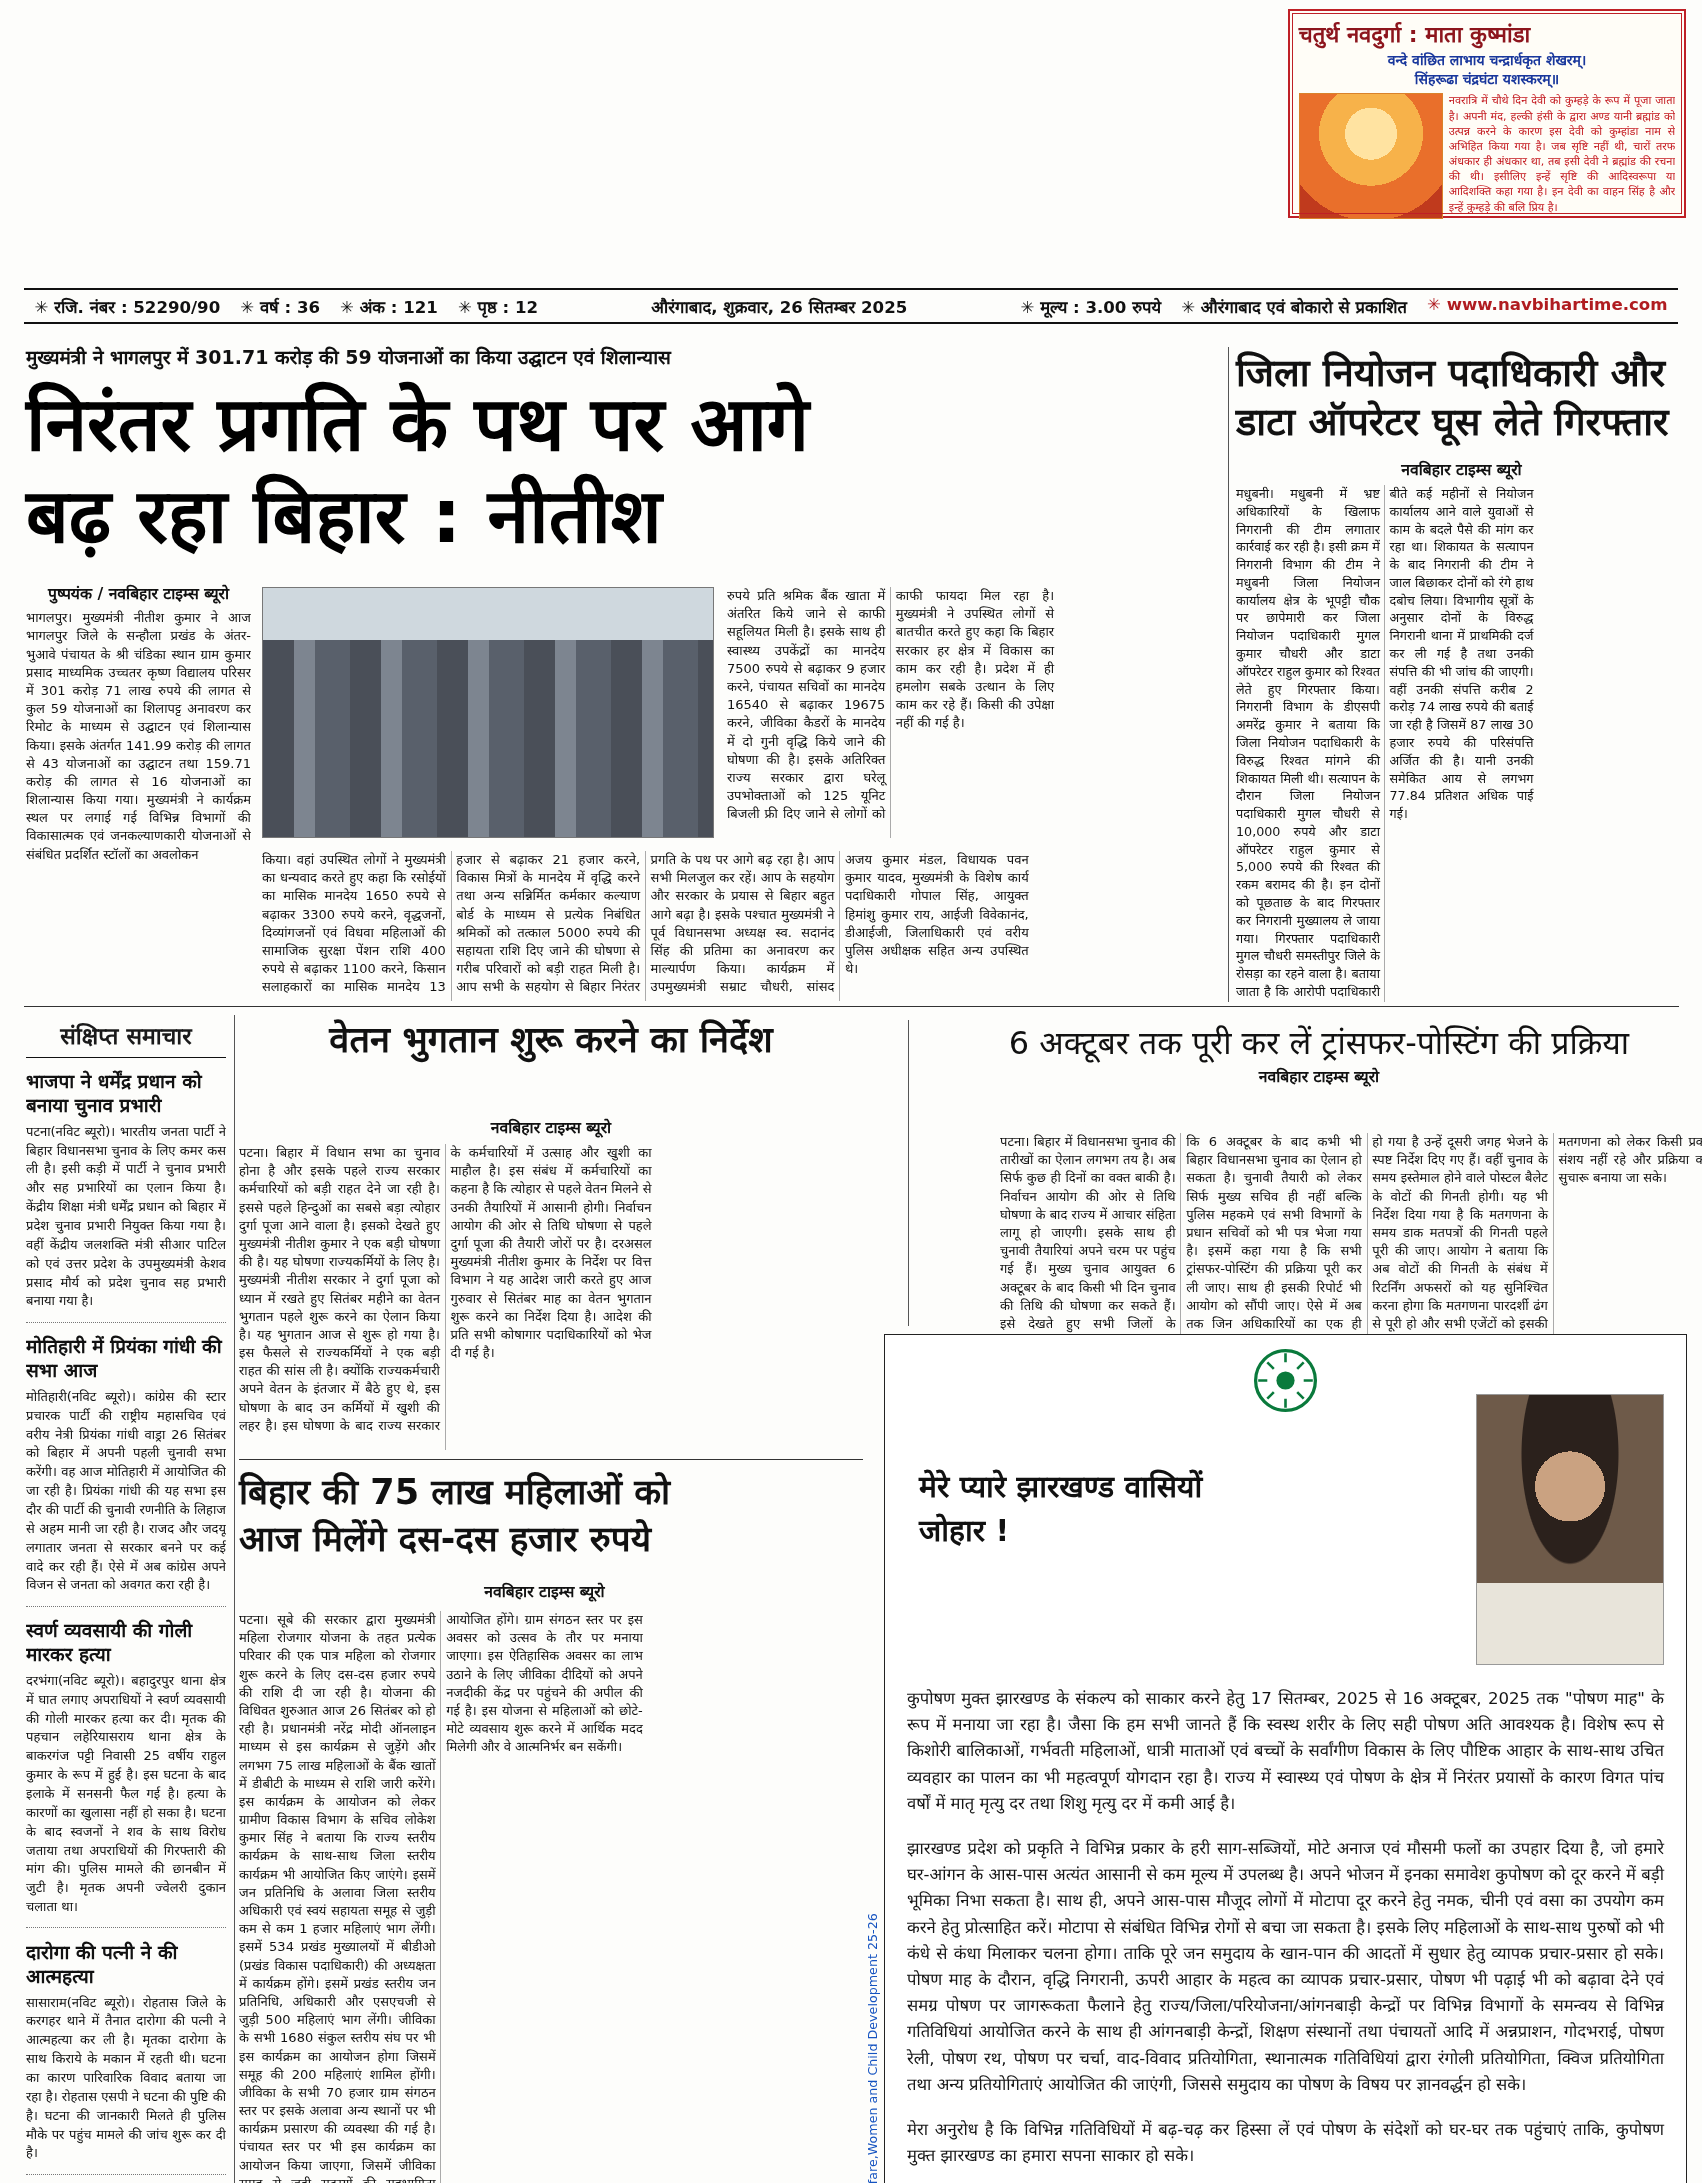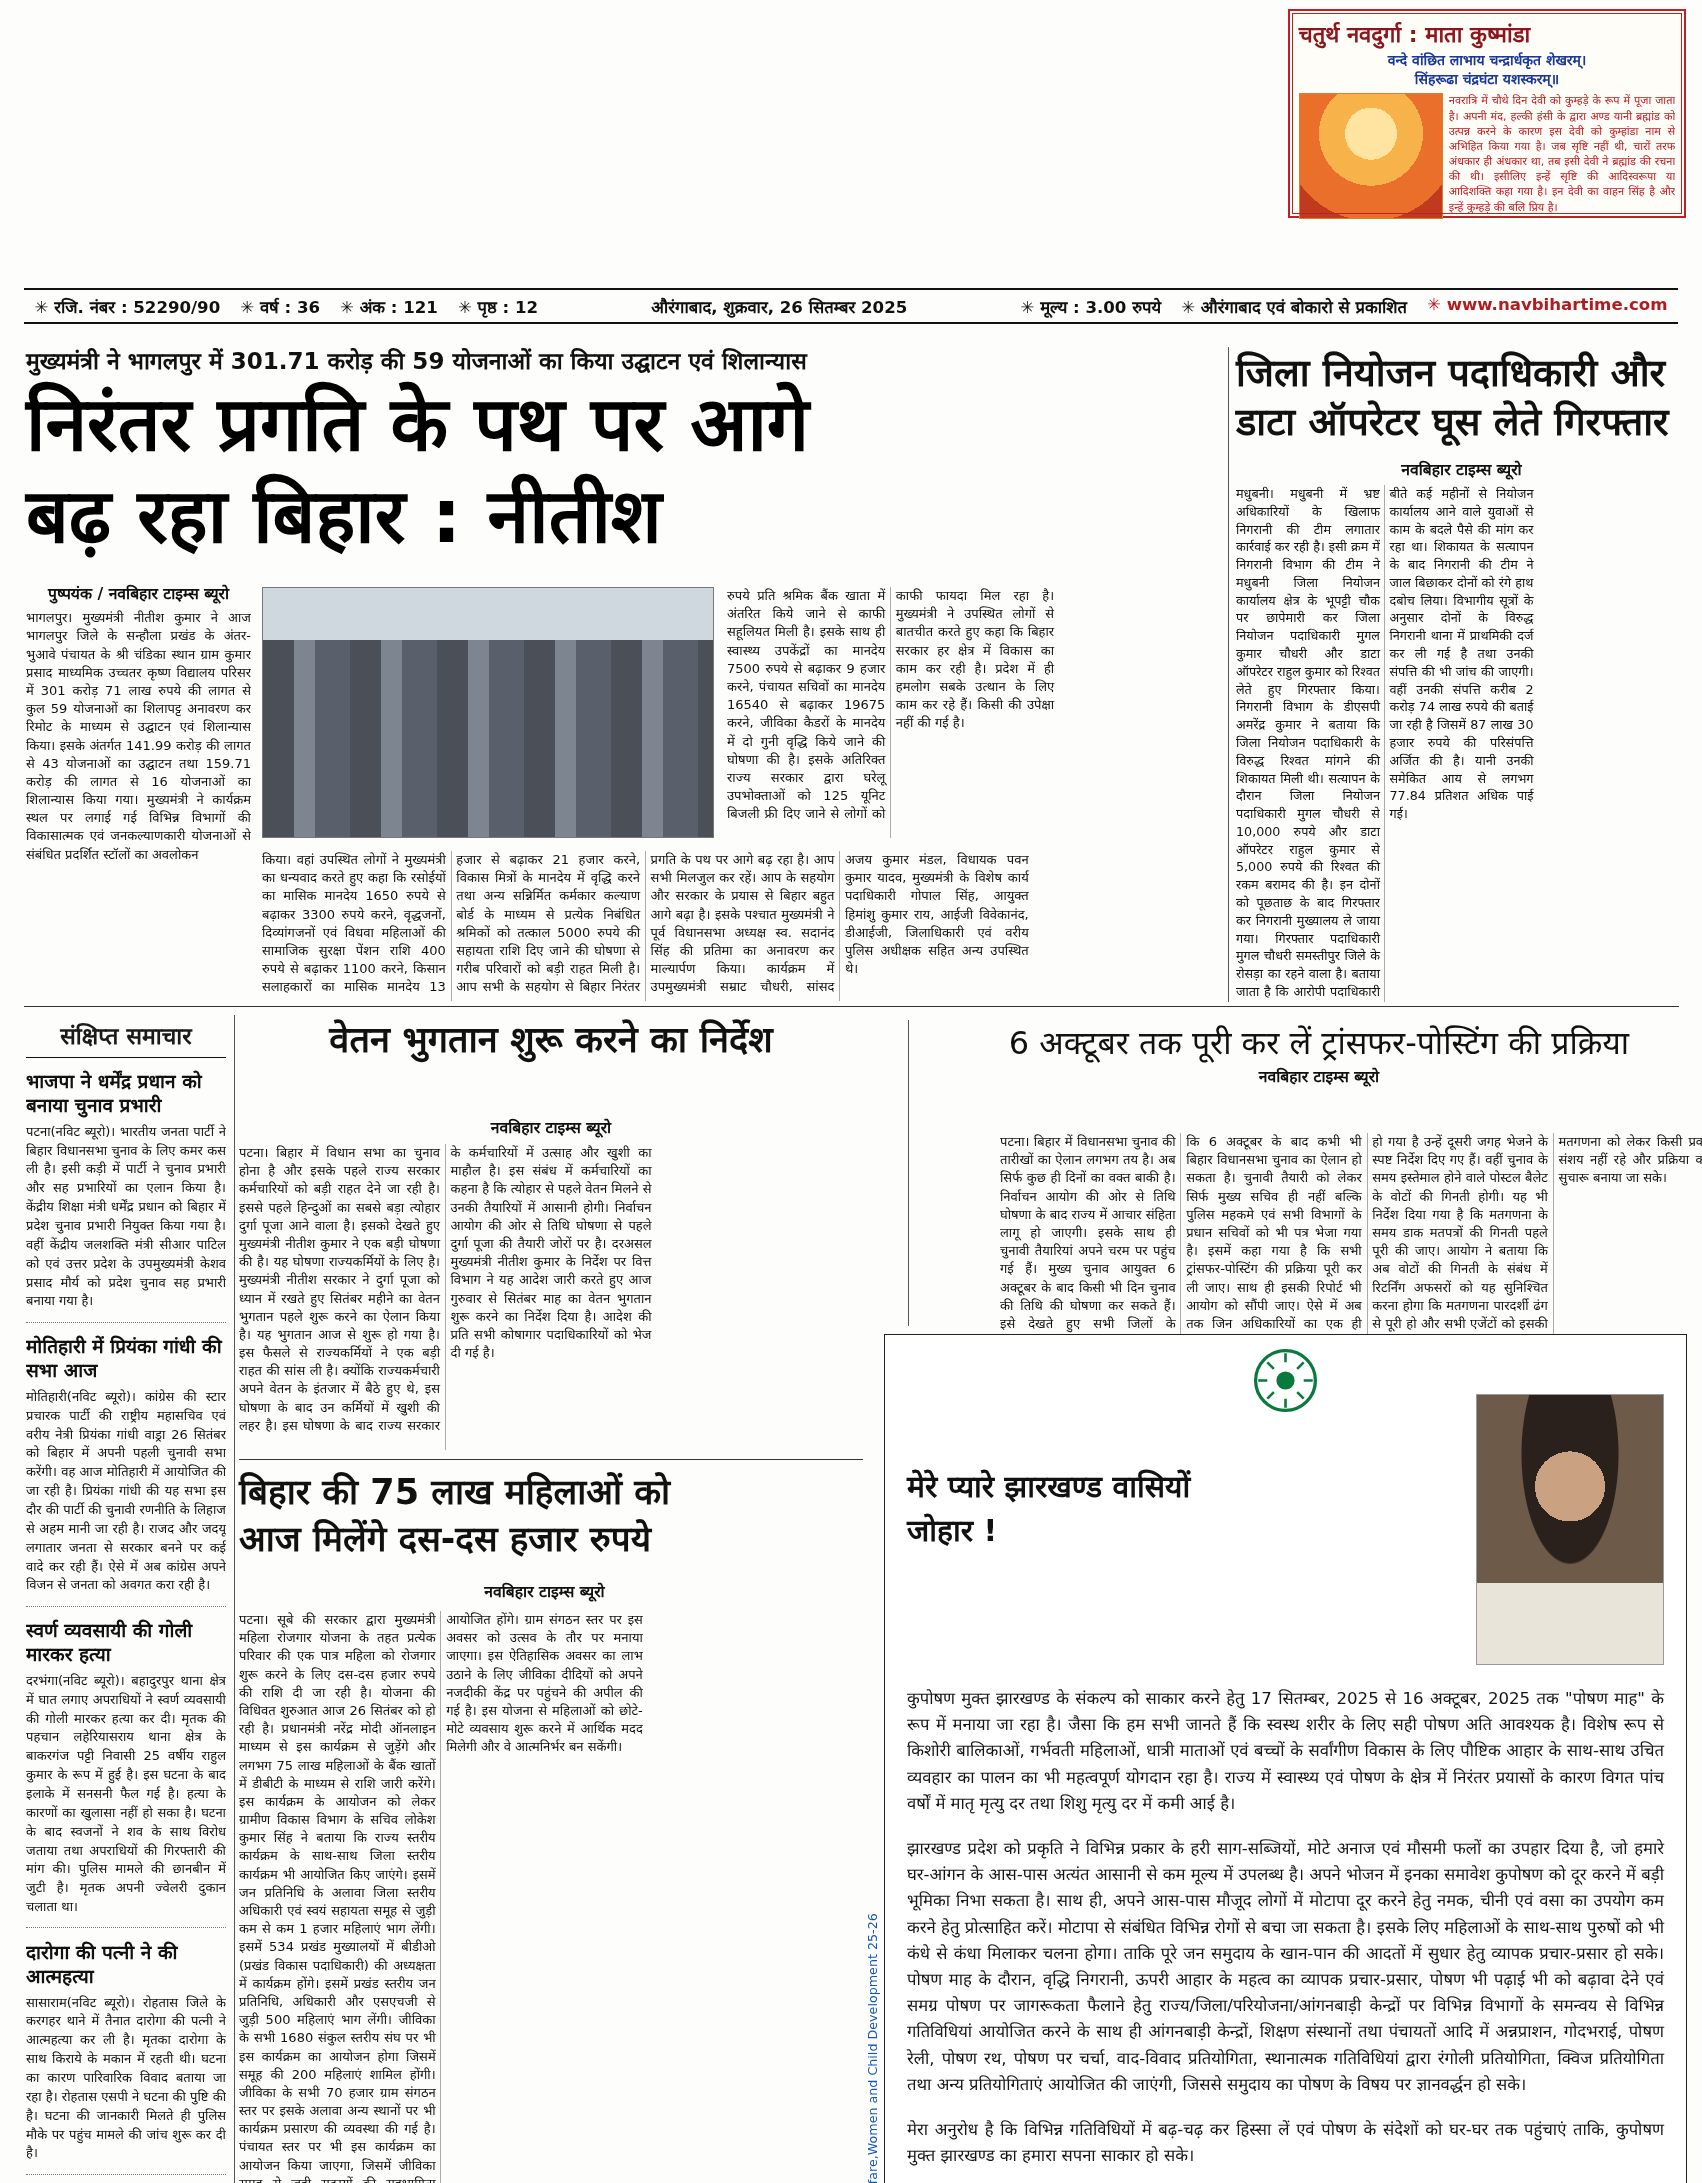--- a/index.html
+++ b/index.html
@@ -23,21 +23,21 @@
     background: radial-gradient(circle at 50% 32%, #ffe3a1 0 26px, #f7b24a 26px 52px, #e96f2b 52px 87px, #c03a1d 87px);
   }
   .dev-body { flex:1; font-size:11px; color:#c3161c; text-align:justify; line-height:1.38; overflow:hidden; }
 
   
   .infobar { position:absolute; left:24px; top:288px; width:1654px; height:36px; border-top:2.2px solid #111; border-bottom:2.2px solid #111; display:flex; align-items:center; justify-content:space-between; padding:0 10.5px; font-size:16.6px; font-weight:bold; }
   .infobar .grp { display:flex; gap:20px; }
   .infobar .site { color:#b01c20; }
 
   
-  .kicker { position:absolute; left:26px; top:344px; width:1192px; font-size:23px; font-weight:bold; }
+  .kicker { position:absolute; left:26px; top:344px; width:1192px; font-size:19px; font-weight:bold; }
   .headline-xl { position:absolute; left:26px; top:379px; width:1192px; font-size:75px; font-weight:bold; line-height:1.22; color:#000; }
   .body-text { font-size:13px; line-height:1.4; text-align:justify; overflow:hidden; column-fill:auto; }
   .byline { font-weight:bold; text-align:center; font-size:15.7px; }
   .vrule { position:absolute; border-left:0.9px solid #555; width:0; }
   .hrule { position:absolute; border-top:1.3px solid #333; height:0; }
 
   .lead-col1 { position:absolute; left:26px; top:582px; width:225px; height:418px; }
   .lead-col1 .byline { margin-bottom:5.2px; }
   .lead-photo { position:absolute; left:262px; top:587px; width:452px; height:251px; border:0.4px solid #777;
     background:
@@ -75,21 +75,21 @@
   
   .jh-ad { position:absolute; left:884px; top:1334px; width:803px; height:1343px; border:1.3px solid #222; background:#fff; padding:13px 22px 70px; }
   .jh-top { position:relative; min-height:319px; }
   .jh-emblem { width:65px; height:65px; margin:0 auto; display:block; }
   .jh-photo { position:absolute; top:46px; right:0; width:188px; height:271px; border:0.4px solid #999;
     background:
       radial-gradient(circle at 50% 34%, #caa281 0 35px, transparent 35px),
       radial-gradient(ellipse at 50% 22%, #2b211c 0 48px, transparent 49px),
       linear-gradient(#6e5a49 0 70%, #e8e4da 70%);
   }
-  .jh-greeting { margin-top:52px; width:550px; font-size:30px; font-weight:bold; line-height:1.45; color:#111; }
+  .jh-greeting { margin-top:52px; width:550px; font-size:30px; font-weight:bold; line-height:1.45; color:#111;margin-left:12px; }
   .jh-para { margin-top:19px; font-size:16.6px; line-height:1.58; text-align:justify; color:#141414; }
   .pr-note { position:absolute; left:865px; top:1585px; height:742px; writing-mode:vertical-rl; transform:rotate(180deg); font-size:12.7px; color:#1553c0; white-space:nowrap; }
 </style>
 </head>
 <body>
 
 <div class="page">
 
 
   <div class="dev-box">

